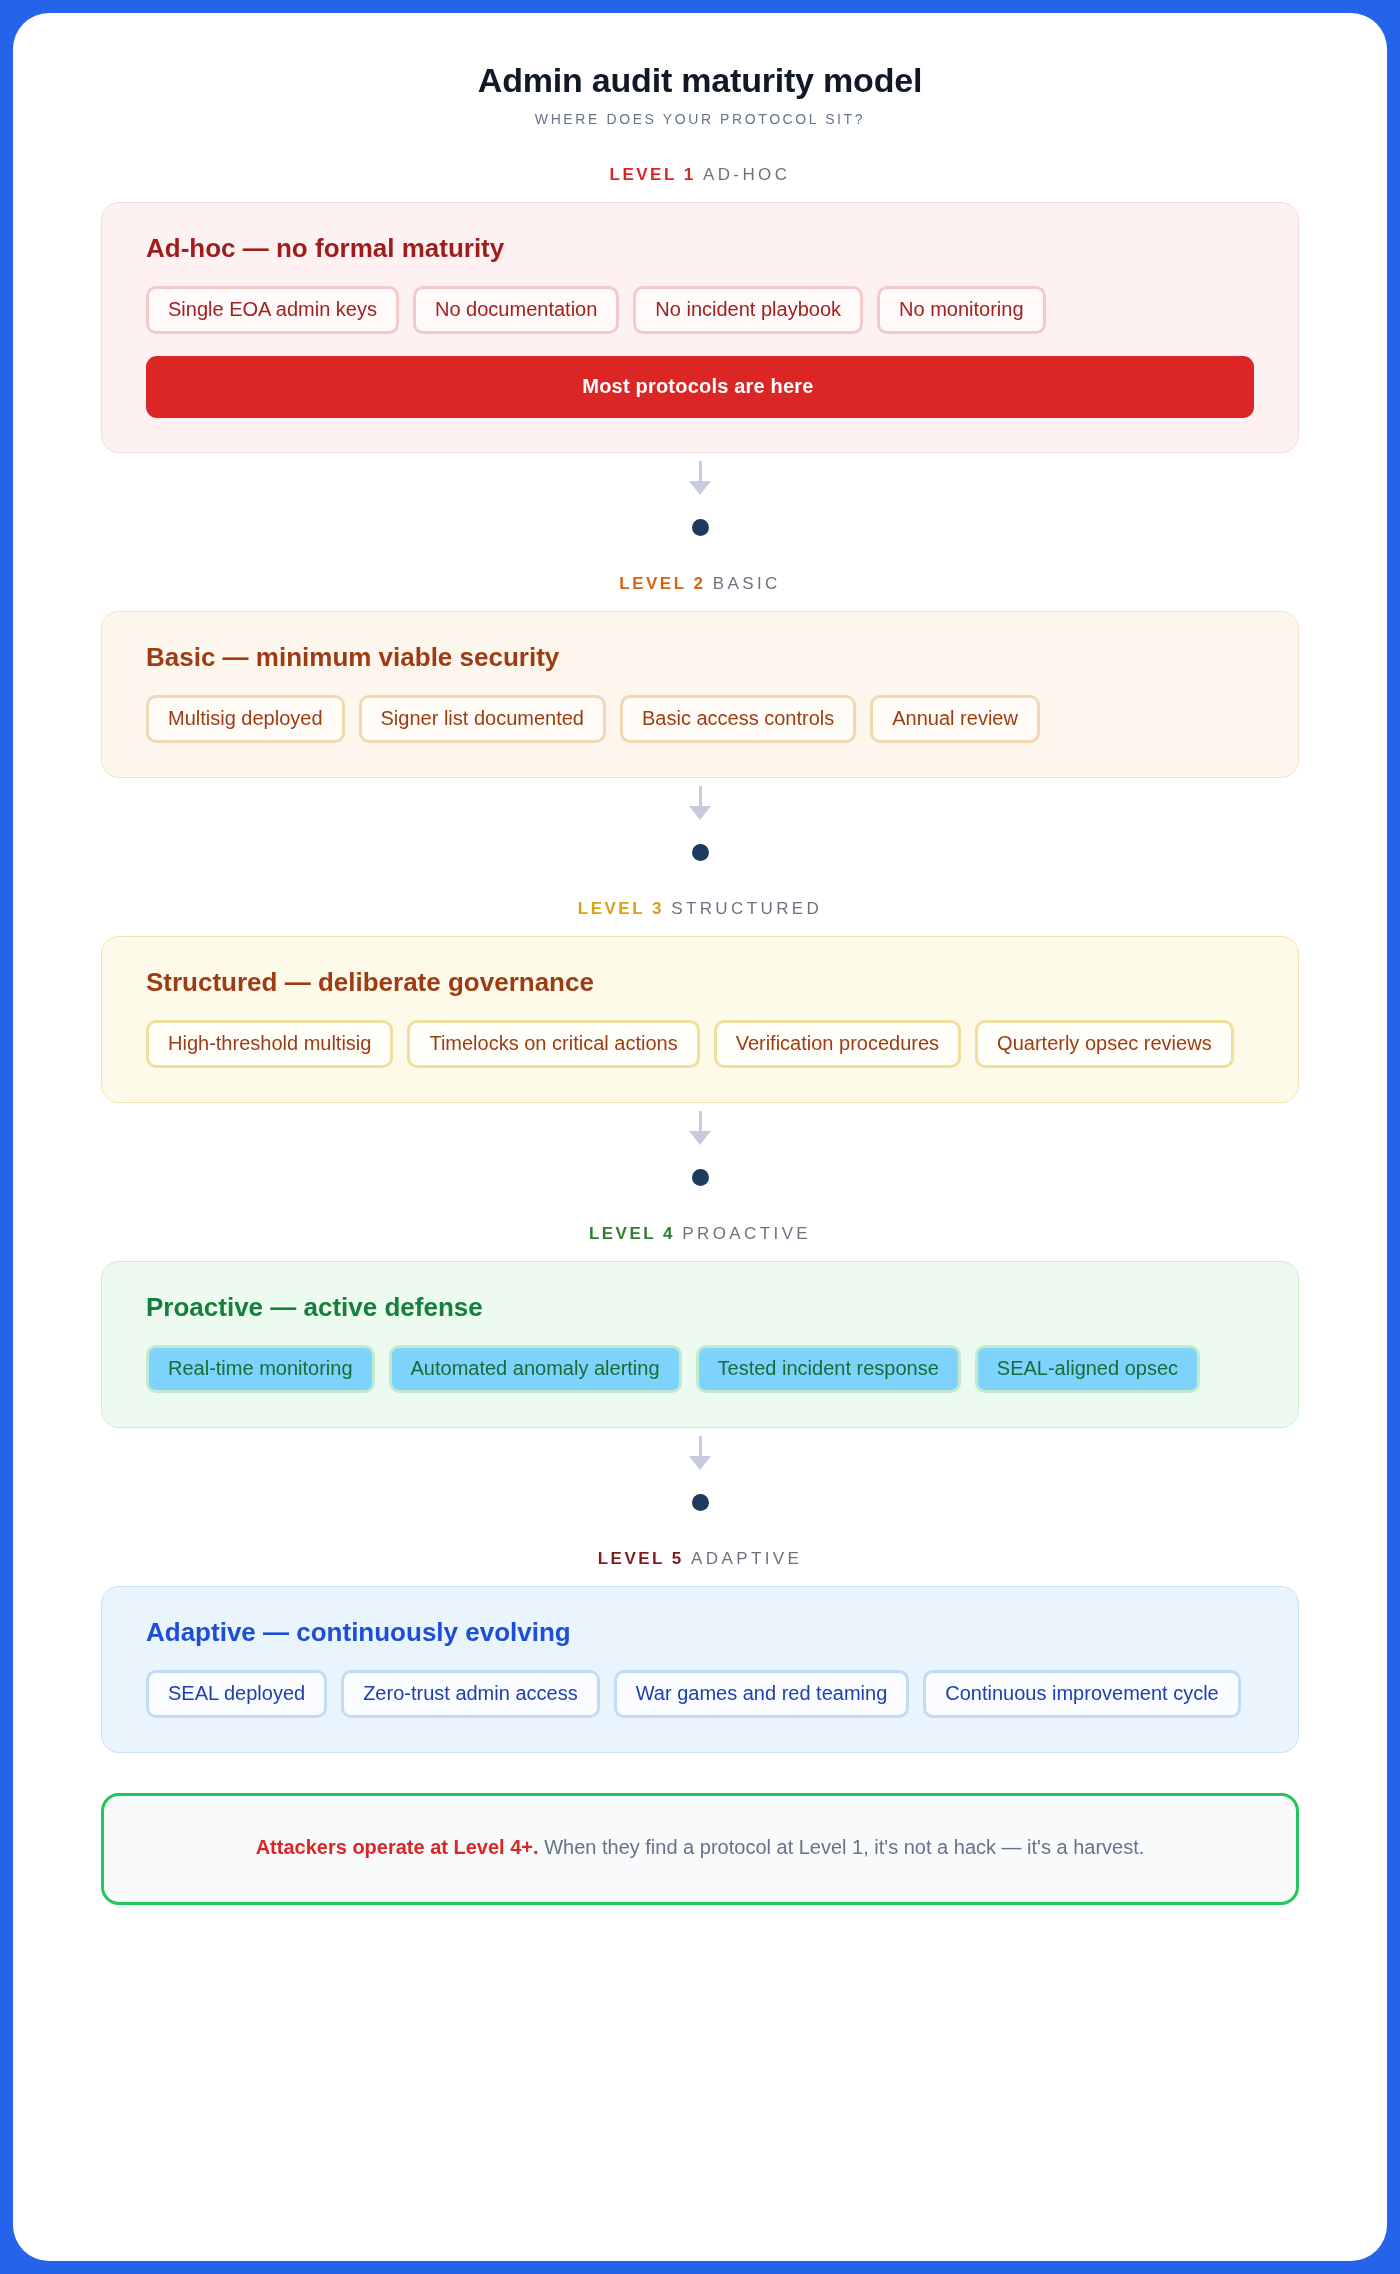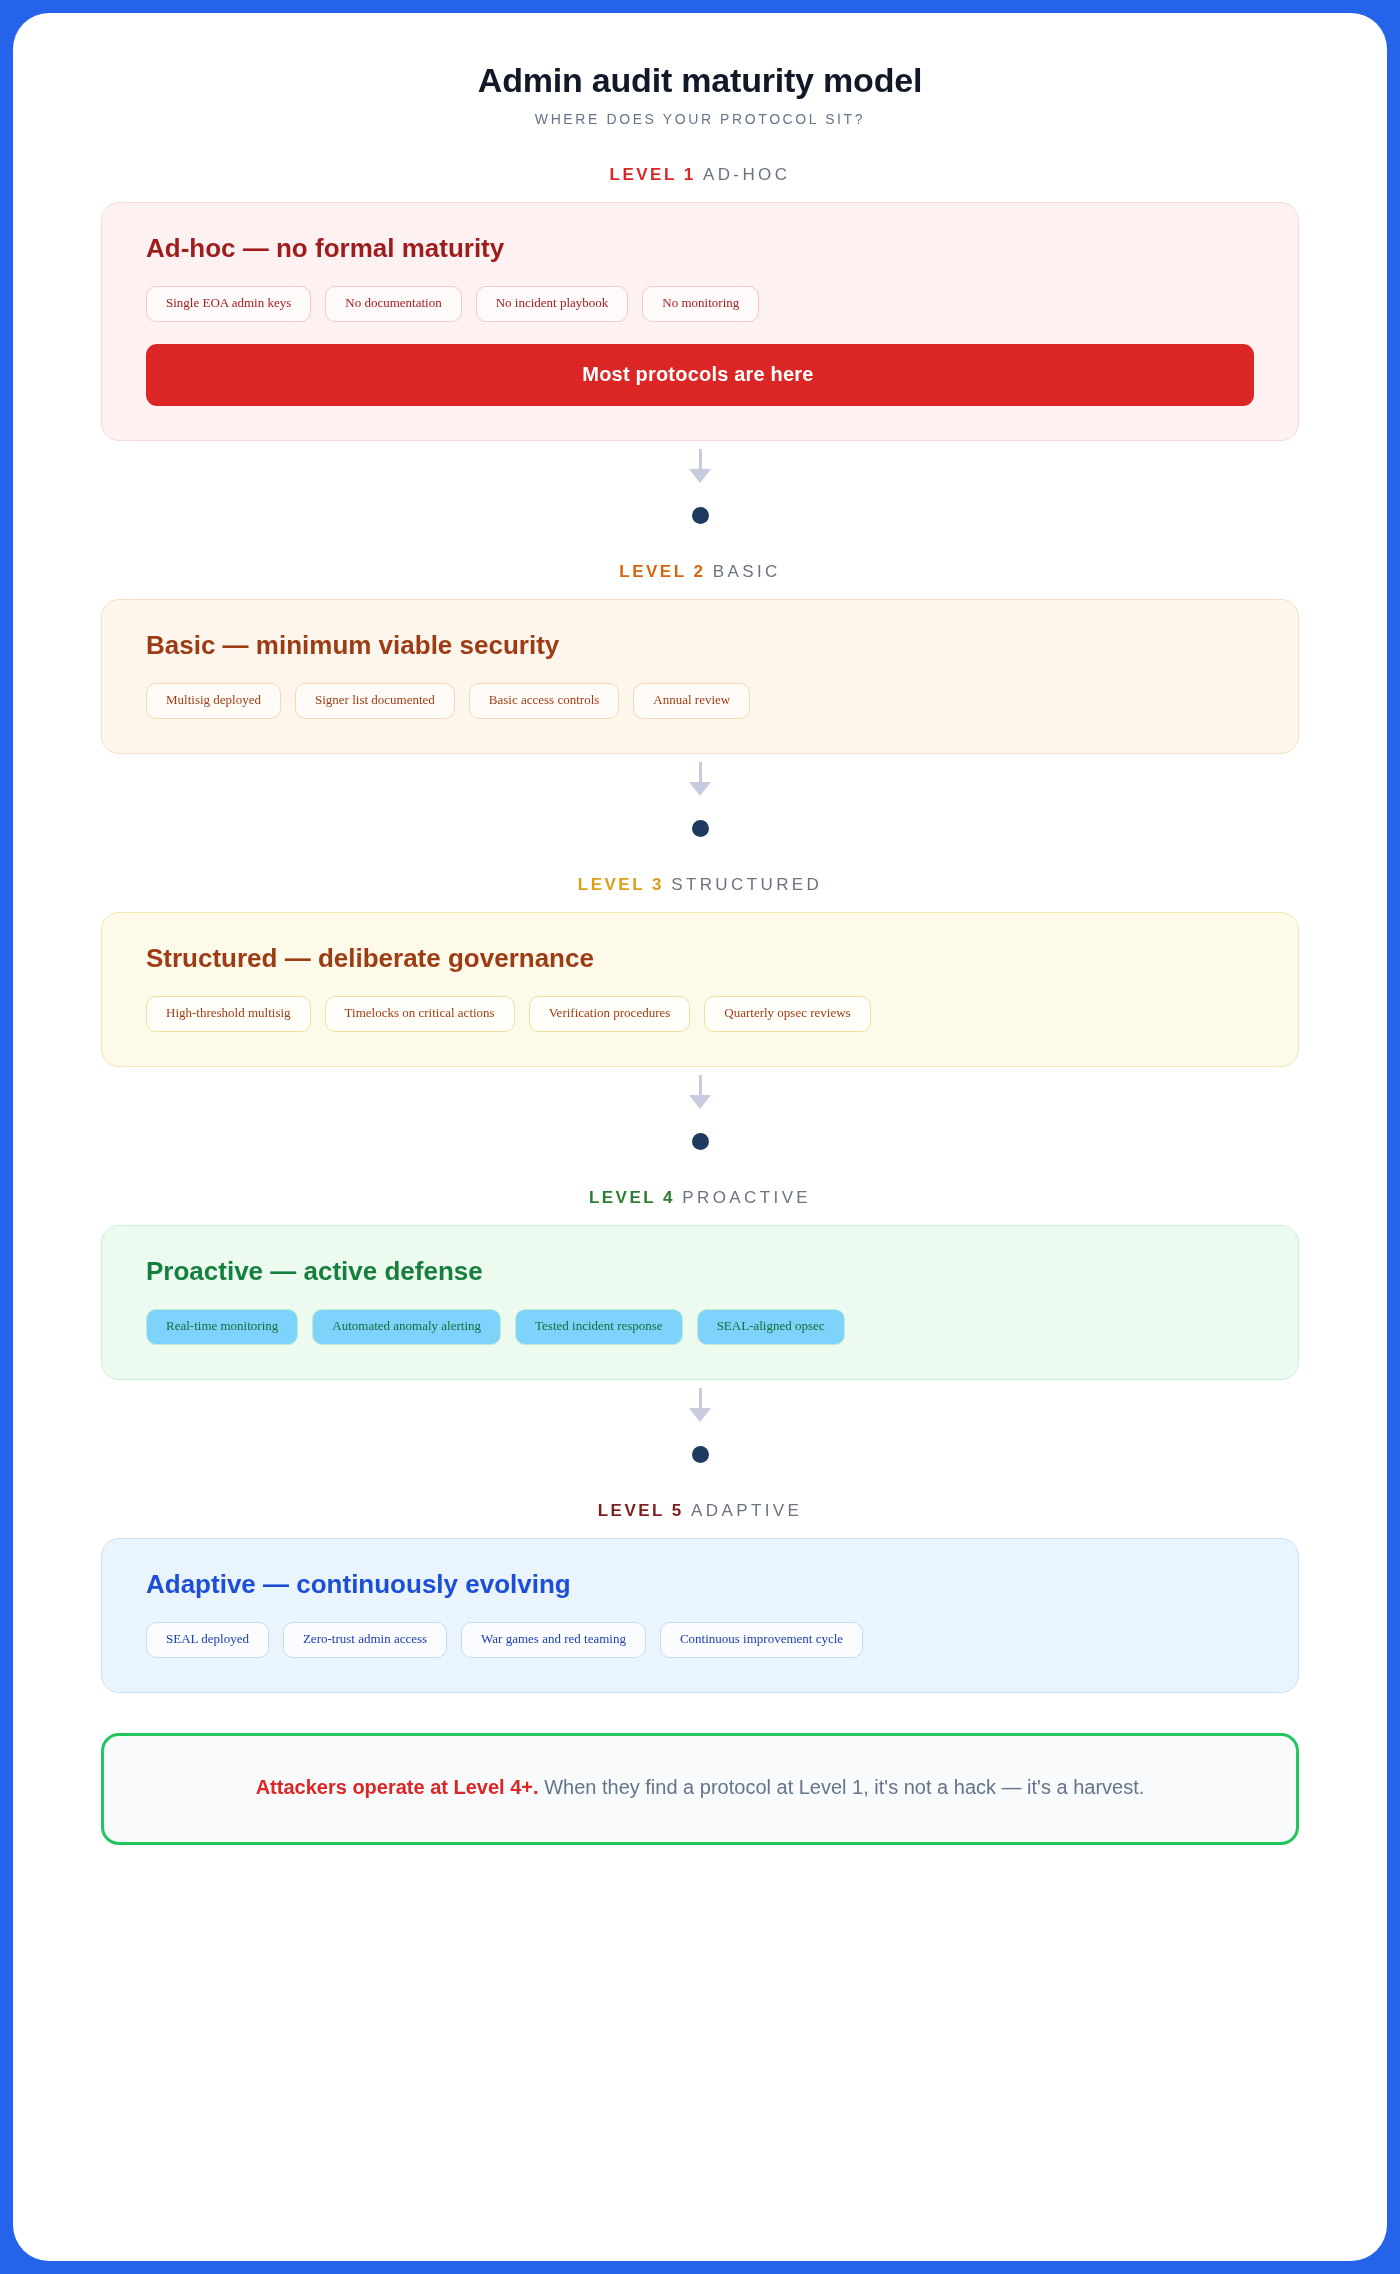--- a/index.html
+++ b/index.html
@@ -76,27 +76,26 @@
   }
 
   .chip-row {
     display: flex;
     flex-wrap: wrap;
     gap: 14px 14px;
   }
 
   .chip {
     border-radius: 10px;
-    border: 1px solid #701a75;
+    border: 3px solid #701a75;
     background: #fff;
     padding: 9px 19px 10px 19px;
-    font-size: 13px;
+    font-size: 20px;
     line-height: 1.15;
     white-space: nowrap;
-    font-family: Liberation Serif, serif;
   }
 
   
   .lv1 .lvl-num { color: #dc2626; }
   .card-lv1 { background: #fdf1f1; border-color: #f7dada; }
   .card-lv1 .card-title { color: #9e1c1c; }
   .card-lv1 .chip { border-color: #f3c9c9; background: #fffafa; color: #a32020; }
 
   .highlight-bar {
     margin-top: 22px;

